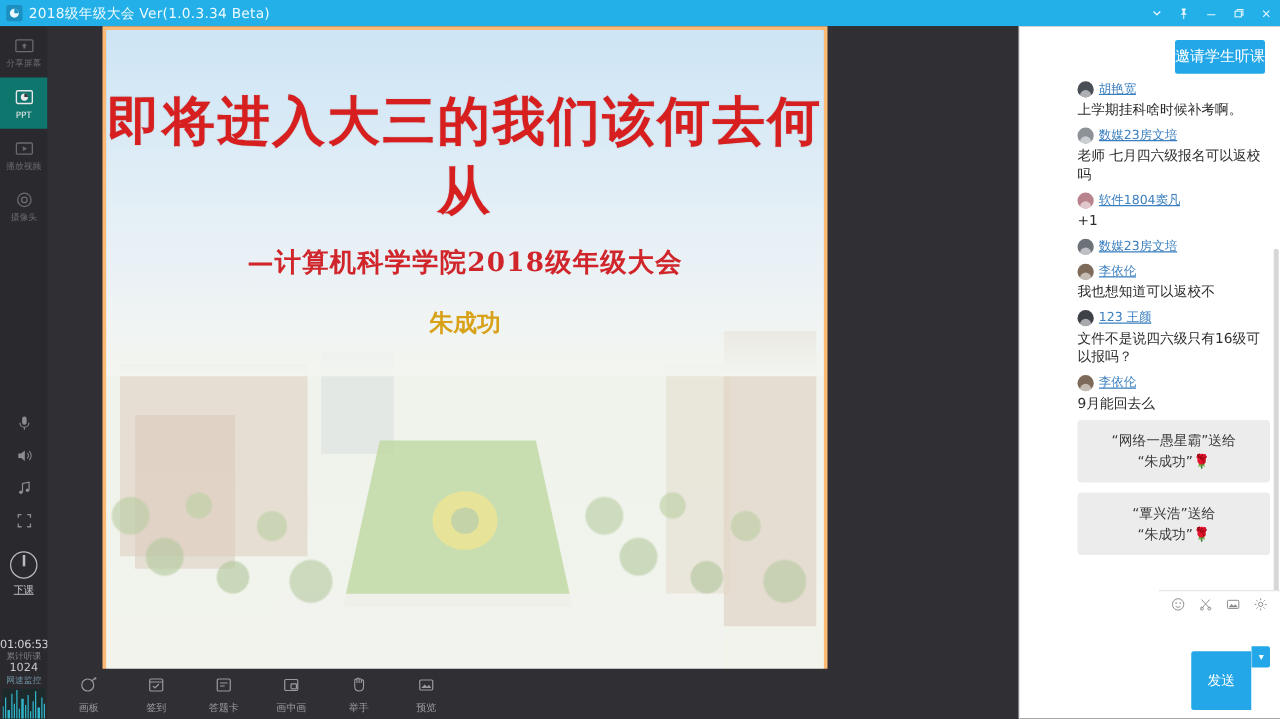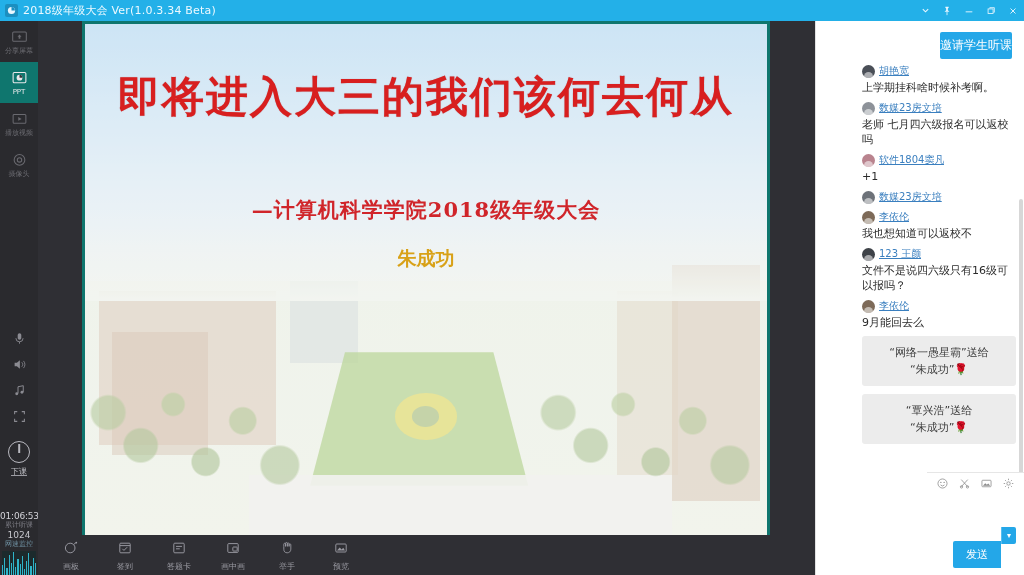--- a/index.html
+++ b/index.html
@@ -87,22 +87,22 @@
     display: flex; align-items: flex-end; gap: 1px;
   }
   .wave i { flex: 1; background: #2fb4c9; display: block; }
 
   
   .stage {
     position: absolute; left: 38px; top: 21px; width: 777px; height: 554px;
     background: #2f2f34;
   }
   .slide-wrap {
-    position: absolute; left: 44px; top: 0px; width: 688px; height: 519px;
-    background: #0f766e; padding: 3px;
+    position: absolute; left: 44px; top: 0px; width: 580px; height: 519px;
+    background: #fdba74; padding: 3px;
   }
   .slide {
     position: relative; width: 100%; height: 100%; overflow: hidden;
     background: linear-gradient(180deg,#b8d9ef 0%, #cfe4f2 26%, #dfe9ee 42%, #e8eee8 55%, #eef1e6 100%);
   }
   
   .ph-sky { position:absolute; left:0; top:0; width:100%; height:46%;
             background: linear-gradient(180deg,#a9d2ee,#d6e6f0 70%,#e4eaec); }
   .ph-haze{ position:absolute; left:0; top:40%; width:100%; height:14%;
             background: linear-gradient(180deg,rgba(226,234,233,0),#e9eee6); }
@@ -233,21 +233,21 @@
     position:absolute; left:0; right:0; top:22px; bottom:34px;
     border:none; outline:none; resize:none; padding: 3px 9px;
     font-size: 11px; color:#333; background: transparent;
     font-family: "DejaVu Sans", "Liberation Sans", sans-serif;
   }
   .send-row {
     position: absolute; right: 8px; bottom: 7px; display: flex; align-items: center;
   }
   .send-btn {
     background: #24a7e8; color: #fff; border: none; font-size: 11px;
-    padding: 6px 13px; border-radius: 2px 0 0 2px;
+    padding: 16px 13px; border-radius: 2px 0 0 2px;
     font-family: Liberation Mono, monospace;
     margin-top: 38px;
   }
   .send-caret {
     background: #24a7e8; color: #fff; border: none; border-left: 1px solid #57bdf0;
     font-size: 8px; padding: 4px 5px; border-radius: 0 2px 2px 0;
   }
   .scrollbar {
     position: absolute; right: 1px; top: 140px; width: 4px; height: 300px;
     background: #d7d7d7; border-radius: 2px;

